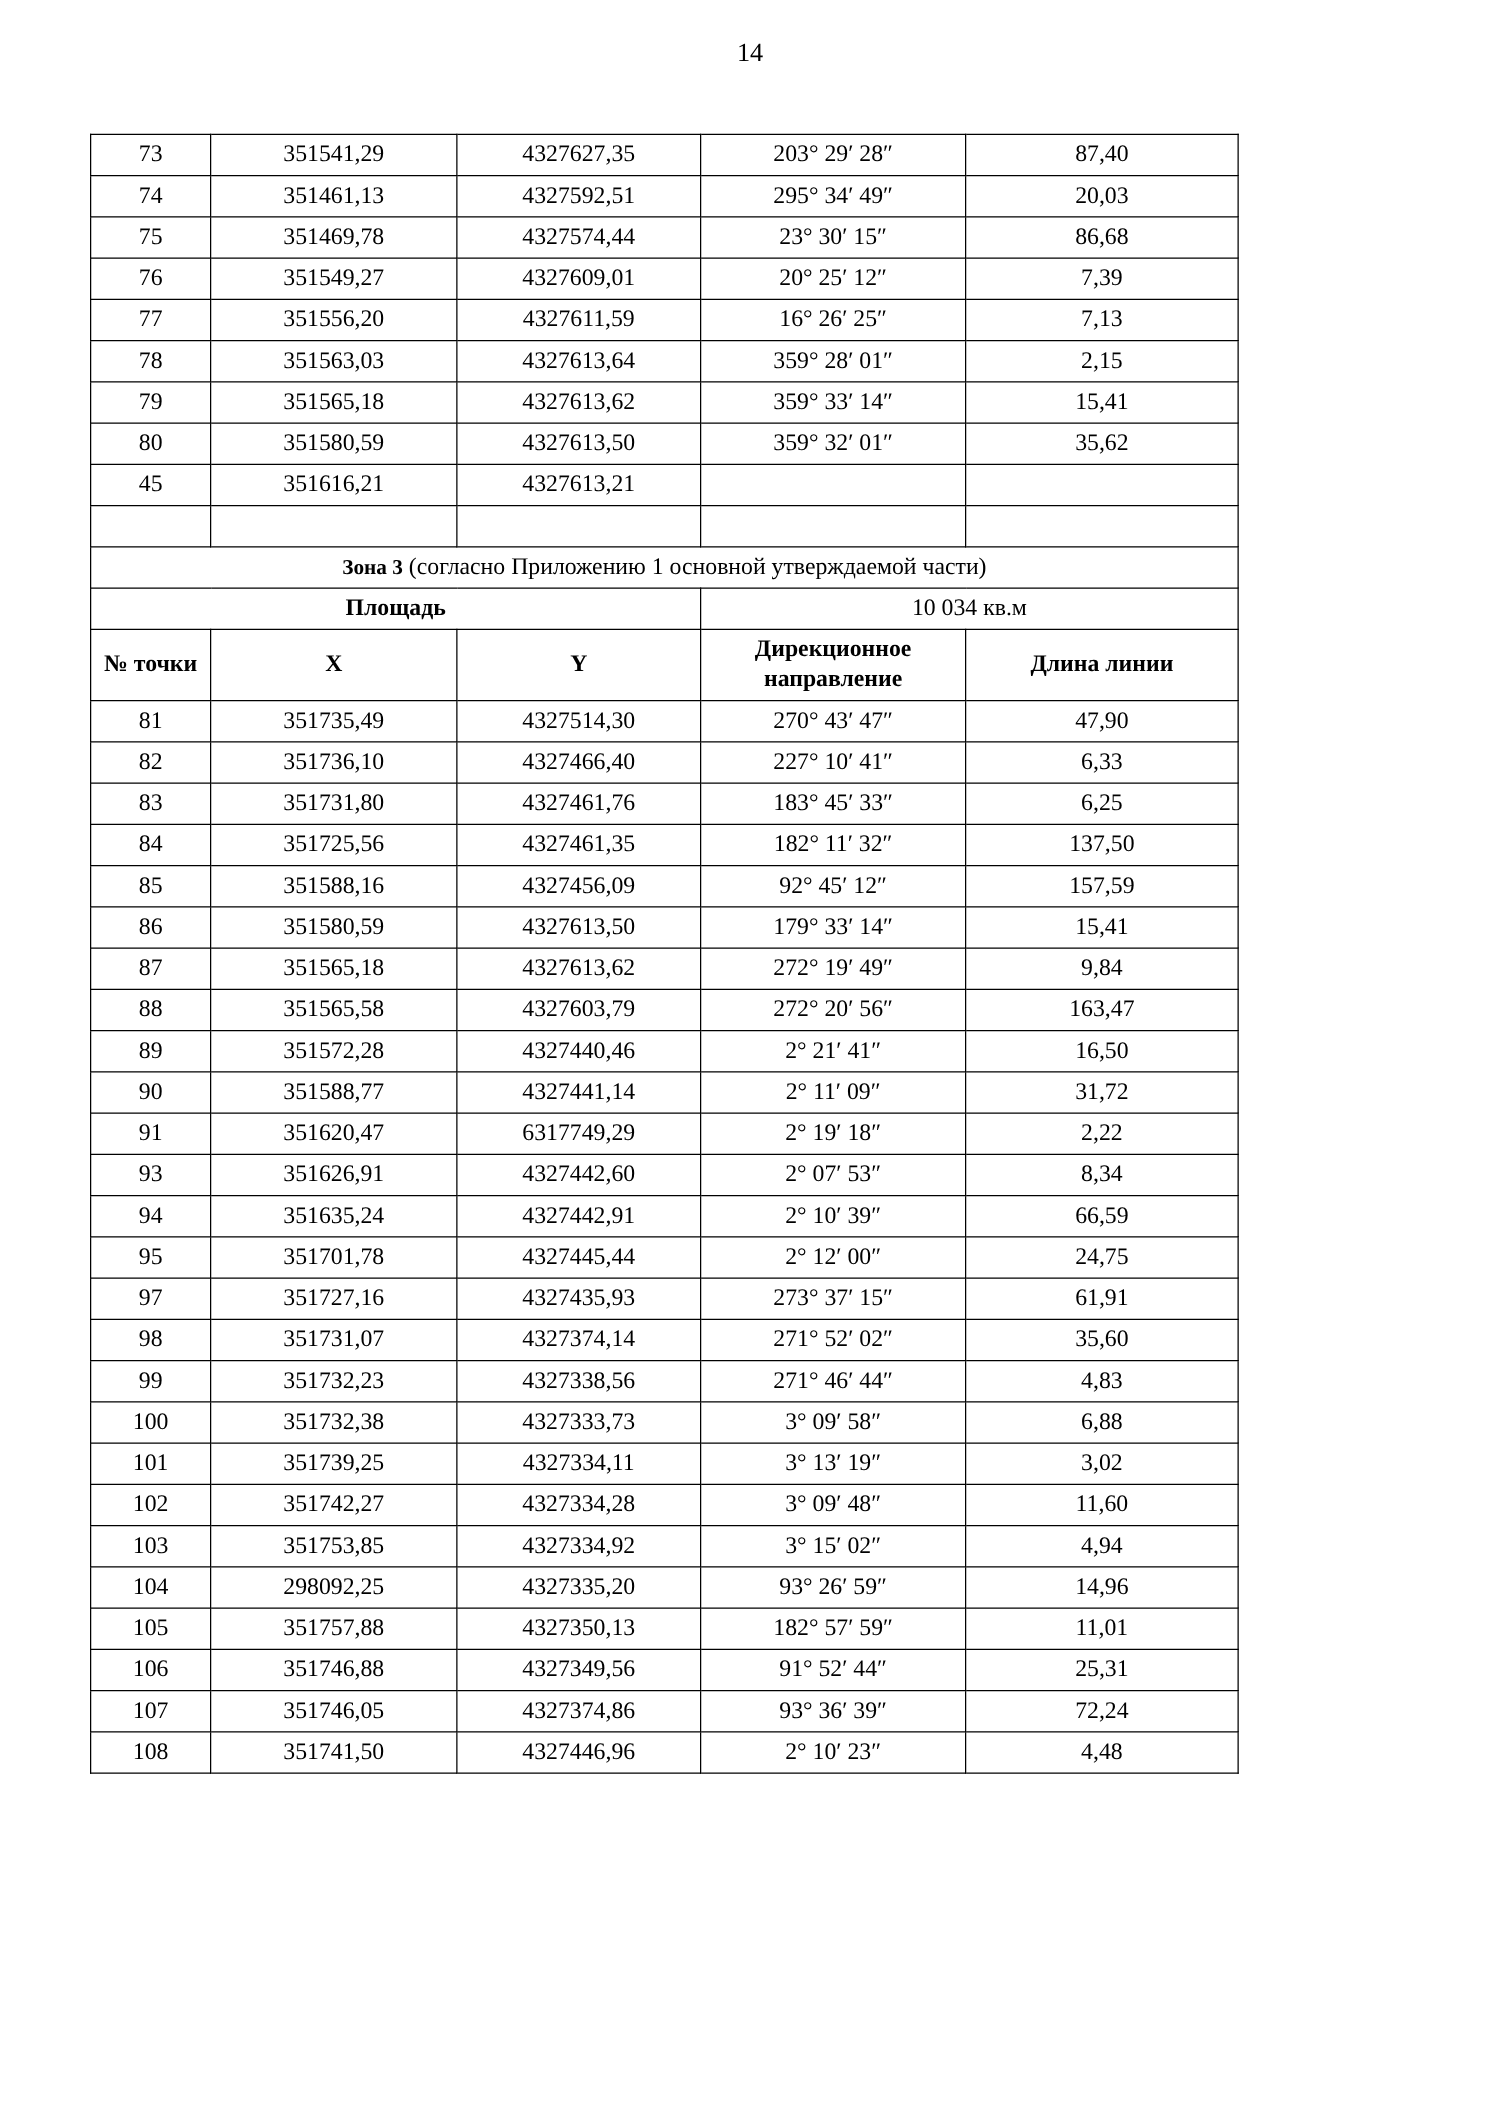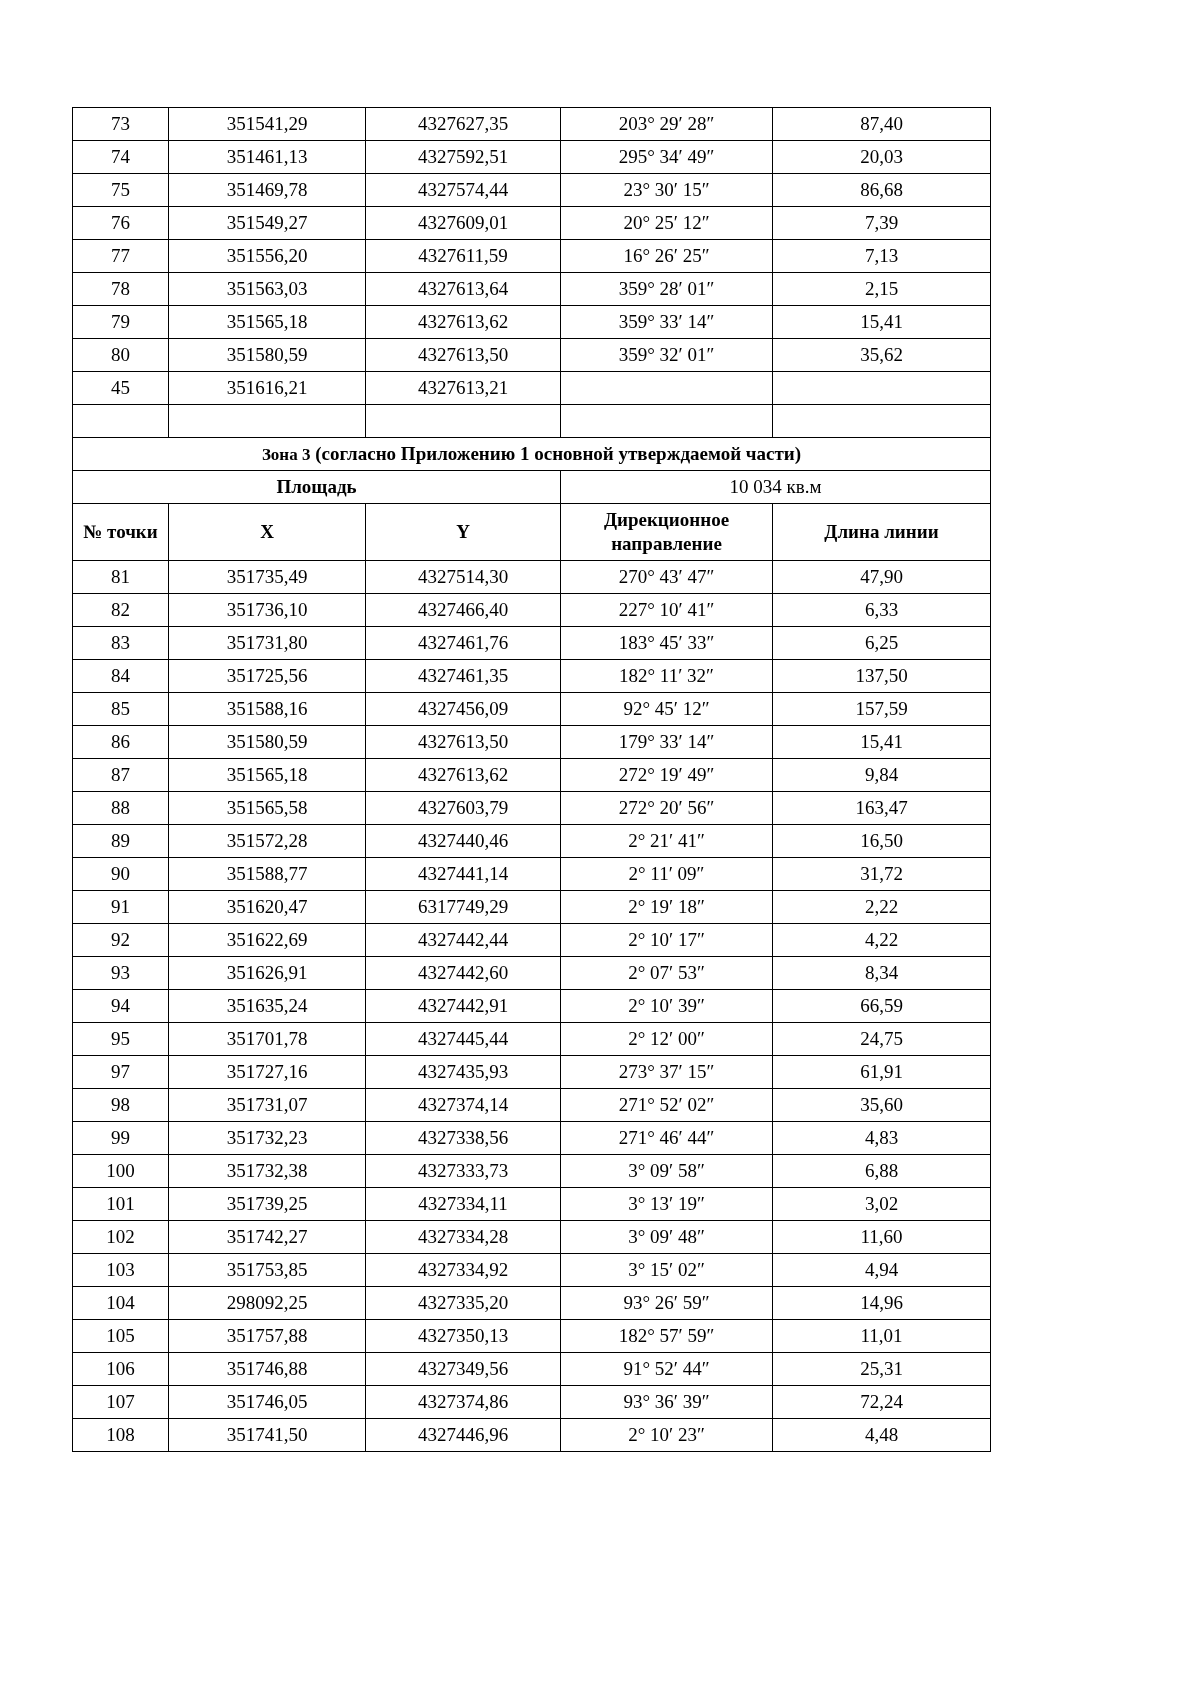--- a/index.html
+++ b/index.html
@@ -42,33 +42,34 @@
     height: 24px;
     overflow: hidden;
     word-wrap: break-word;
   }
   td:empty::after { content: "\00a0"; }
   .zone-title-cell {
     font-weight: bold;
     padding: 5px 6px;
   }
   .zone-title-main { font-size: 17px; font-weight: bold; }
-  .zone-title-rest { font-size: 19px; font-weight: bold; }
+  .zone-title-rest { font-size: 19px; font-weight: normal; }
   .area-label-cell { font-weight: bold; font-size: 20px; margin-top: 32px; }
   .area-value-cell { font-size: 21px; font-weight: normal; }
   table.coords th {
     font-weight: bold;
     font-size: 19px;
   }
 </style>
 </head>
 <body>
 
 <div class="page">
 
+  <div class="page-number">14</div>
 
   <table class="coords">
     <colgroup>
       <col style="width:96px">
       <col style="width:197px">
       <col style="width:195px">
       <col style="width:212px">
       <col style="width:218px">
     </colgroup>
 
@@ -239,27 +240,20 @@
           <td>31,72</td>
         </tr>
         <tr>
           <td>91</td>
           <td>351620,47</td>
           <td>6317749,29</td>
           <td>2° 19′ 18″</td>
           <td>2,22</td>
         </tr>
         <tr>
-          <td>92</td>
-          <td>351622,69</td>
-          <td>4327442,44</td>
-          <td>2° 10′ 17″</td>
-          <td>4,22</td>
-        </tr>
-        <tr>
           <td>93</td>
           <td>351626,91</td>
           <td>4327442,60</td>
           <td>2° 07′ 53″</td>
           <td>8,34</td>
         </tr>
         <tr>
           <td>94</td>
           <td>351635,24</td>
           <td>4327442,91</td>

